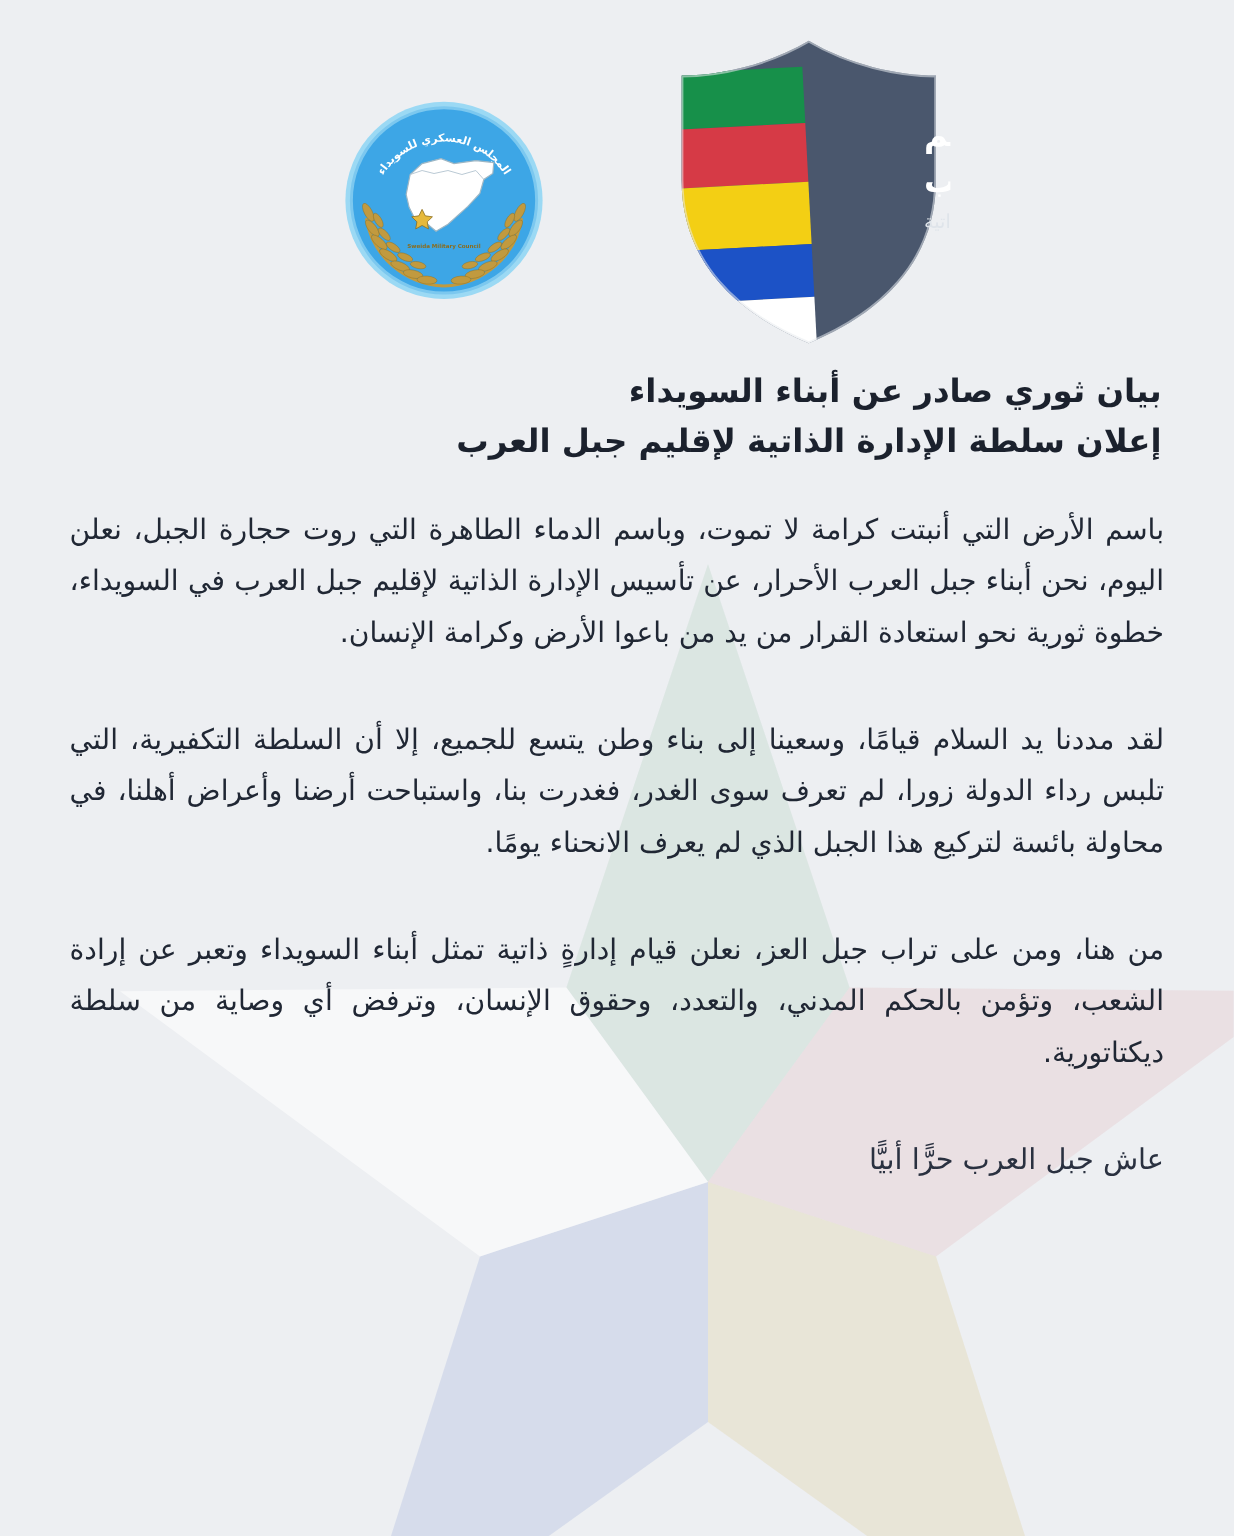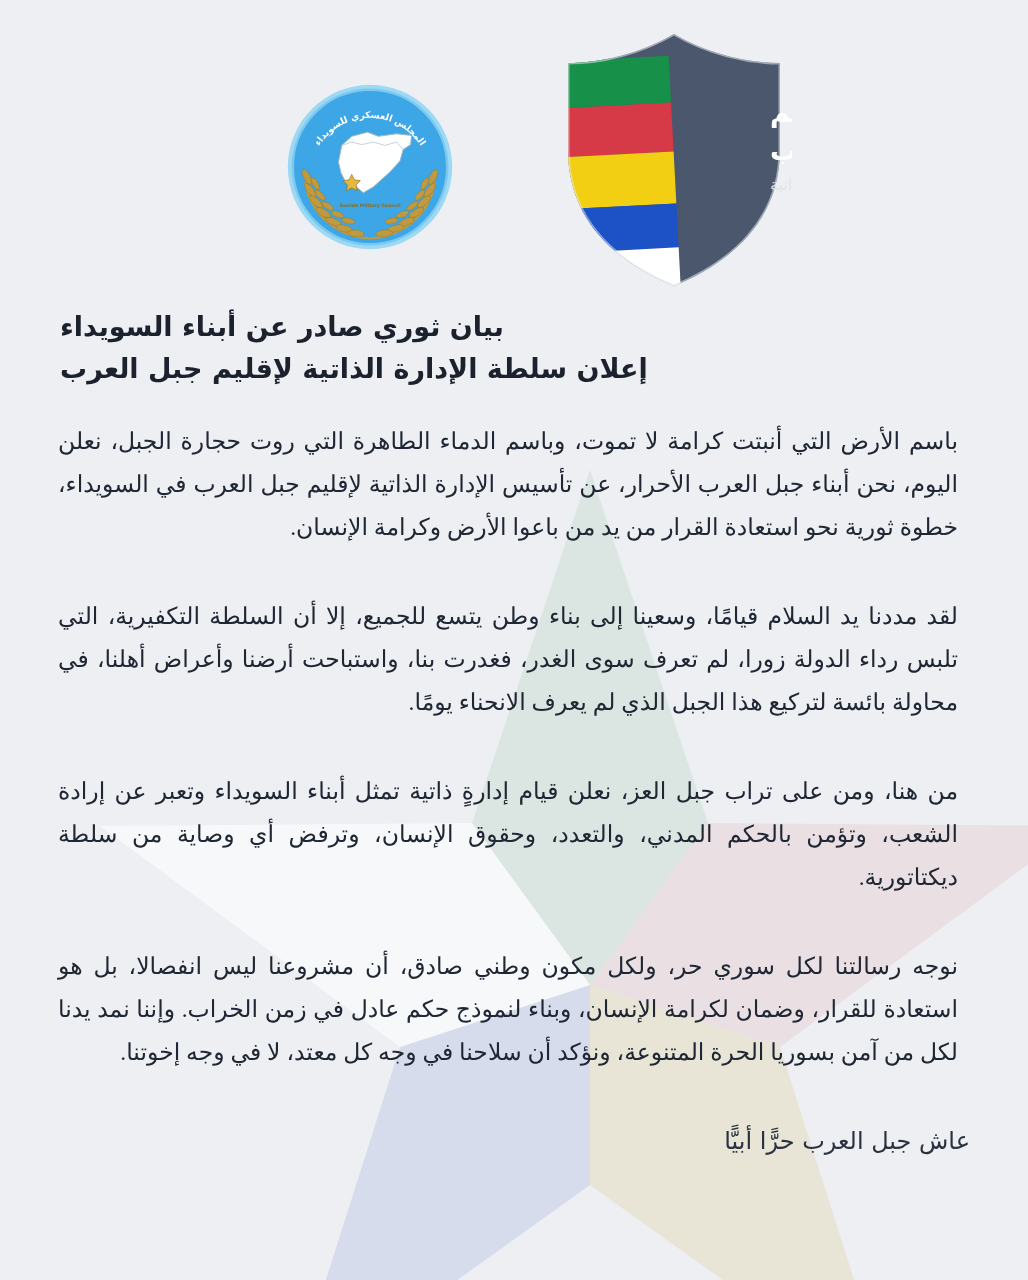--- a/index.html
+++ b/index.html
@@ -12,30 +12,30 @@
   .watermark{position:absolute;inset:0;z-index:0;pointer-events:none;}
   .content{position:relative;z-index:1;width:1028px;height:1280px;}
 
   
   .header{position:relative;height:300px;}
   .seal{position:absolute;left:287px;top:84px;width:166px;height:166px;}
   .shield{position:absolute;left:556px;top:30px;width:236px;height:260px;}
 
   
   .title-block{
-    text-align:left;direction:rtl;
+    text-align:right;direction:rtl;
     margin:6px 60px 0 60px;
     font-weight:bold;font-size:27px;line-height:42px;color:#1b212d;
   }
 
   
   .body-text{margin:30px 58px 0 58px;direction:rtl;}
   .body-text p{
     font-size:23.5px;line-height:43px;color:#202734;
-    text-align:justify;margin:0 12px 46px 0;font-weight:500;font-family:Liberation Serif, serif;
+    text-align:justify;margin:0 0 46px 0;font-weight:500;
   }
 
   
   .closing{
     margin:14px 58px 0 58px;direction:rtl;text-align:right;
     font-size:24px;line-height:42px;color:#2a3140;
   }
   .closing div{margin:0;}
 </style>
 </head>
@@ -135,21 +135,20 @@
 
   <div class="title-block">
     <div>بيان ثوري صادر عن أبناء السويداء</div>
     <div>إعلان سلطة الإدارة الذاتية لإقليم جبل العرب</div>
   </div>
 
   <div class="body-text">
     <p>باسم الأرض التي أنبتت كرامة لا تموت، وباسم الدماء الطاهرة التي روت حجارة الجبل، نعلن اليوم، نحن أبناء جبل العرب الأحرار، عن تأسيس الإدارة الذاتية لإقليم جبل العرب في السويداء، خطوة ثورية نحو استعادة القرار من يد من باعوا الأرض وكرامة الإنسان.</p>
     <p>لقد مددنا يد السلام قيامًا، وسعينا إلى بناء وطن يتسع للجميع، إلا أن السلطة التكفيرية، التي تلبس رداء الدولة زورا، لم تعرف سوى الغدر، فغدرت بنا، واستباحت أرضنا وأعراض أهلنا، في محاولة بائسة لتركيع هذا الجبل الذي لم يعرف الانحناء يومًا.</p>
     <p>من هنا، ومن على تراب جبل العز، نعلن قيام إدارةٍ ذاتية تمثل أبناء السويداء وتعبر عن إرادة الشعب، وتؤمن بالحكم المدني، والتعدد، وحقوق الإنسان، وترفض أي وصاية من سلطة ديكتاتورية.</p>
-    <p>نوجه رسالتنا لكل سوري حر، ولكل مكون وطني صادق، أن مشروعنا ليس انفصالا، بل هو استعادة للقرار، وضمان لكرامة الإنسان، وبناء لنموذج حكم عادل في زمن الخراب. وإننا نمد يدنا لكل من آمن بسوريا الحرة المتنوعة، ونؤكد أن سلاحنا في وجه كل معتد، لا في وجه إخوتنا.</p>
   </div>
 
   <div class="closing">
     <div>عاش جبل العرب حرًّا أبيًّا</div>
 
   </div>
 
 </div>
 
 </body></html>

